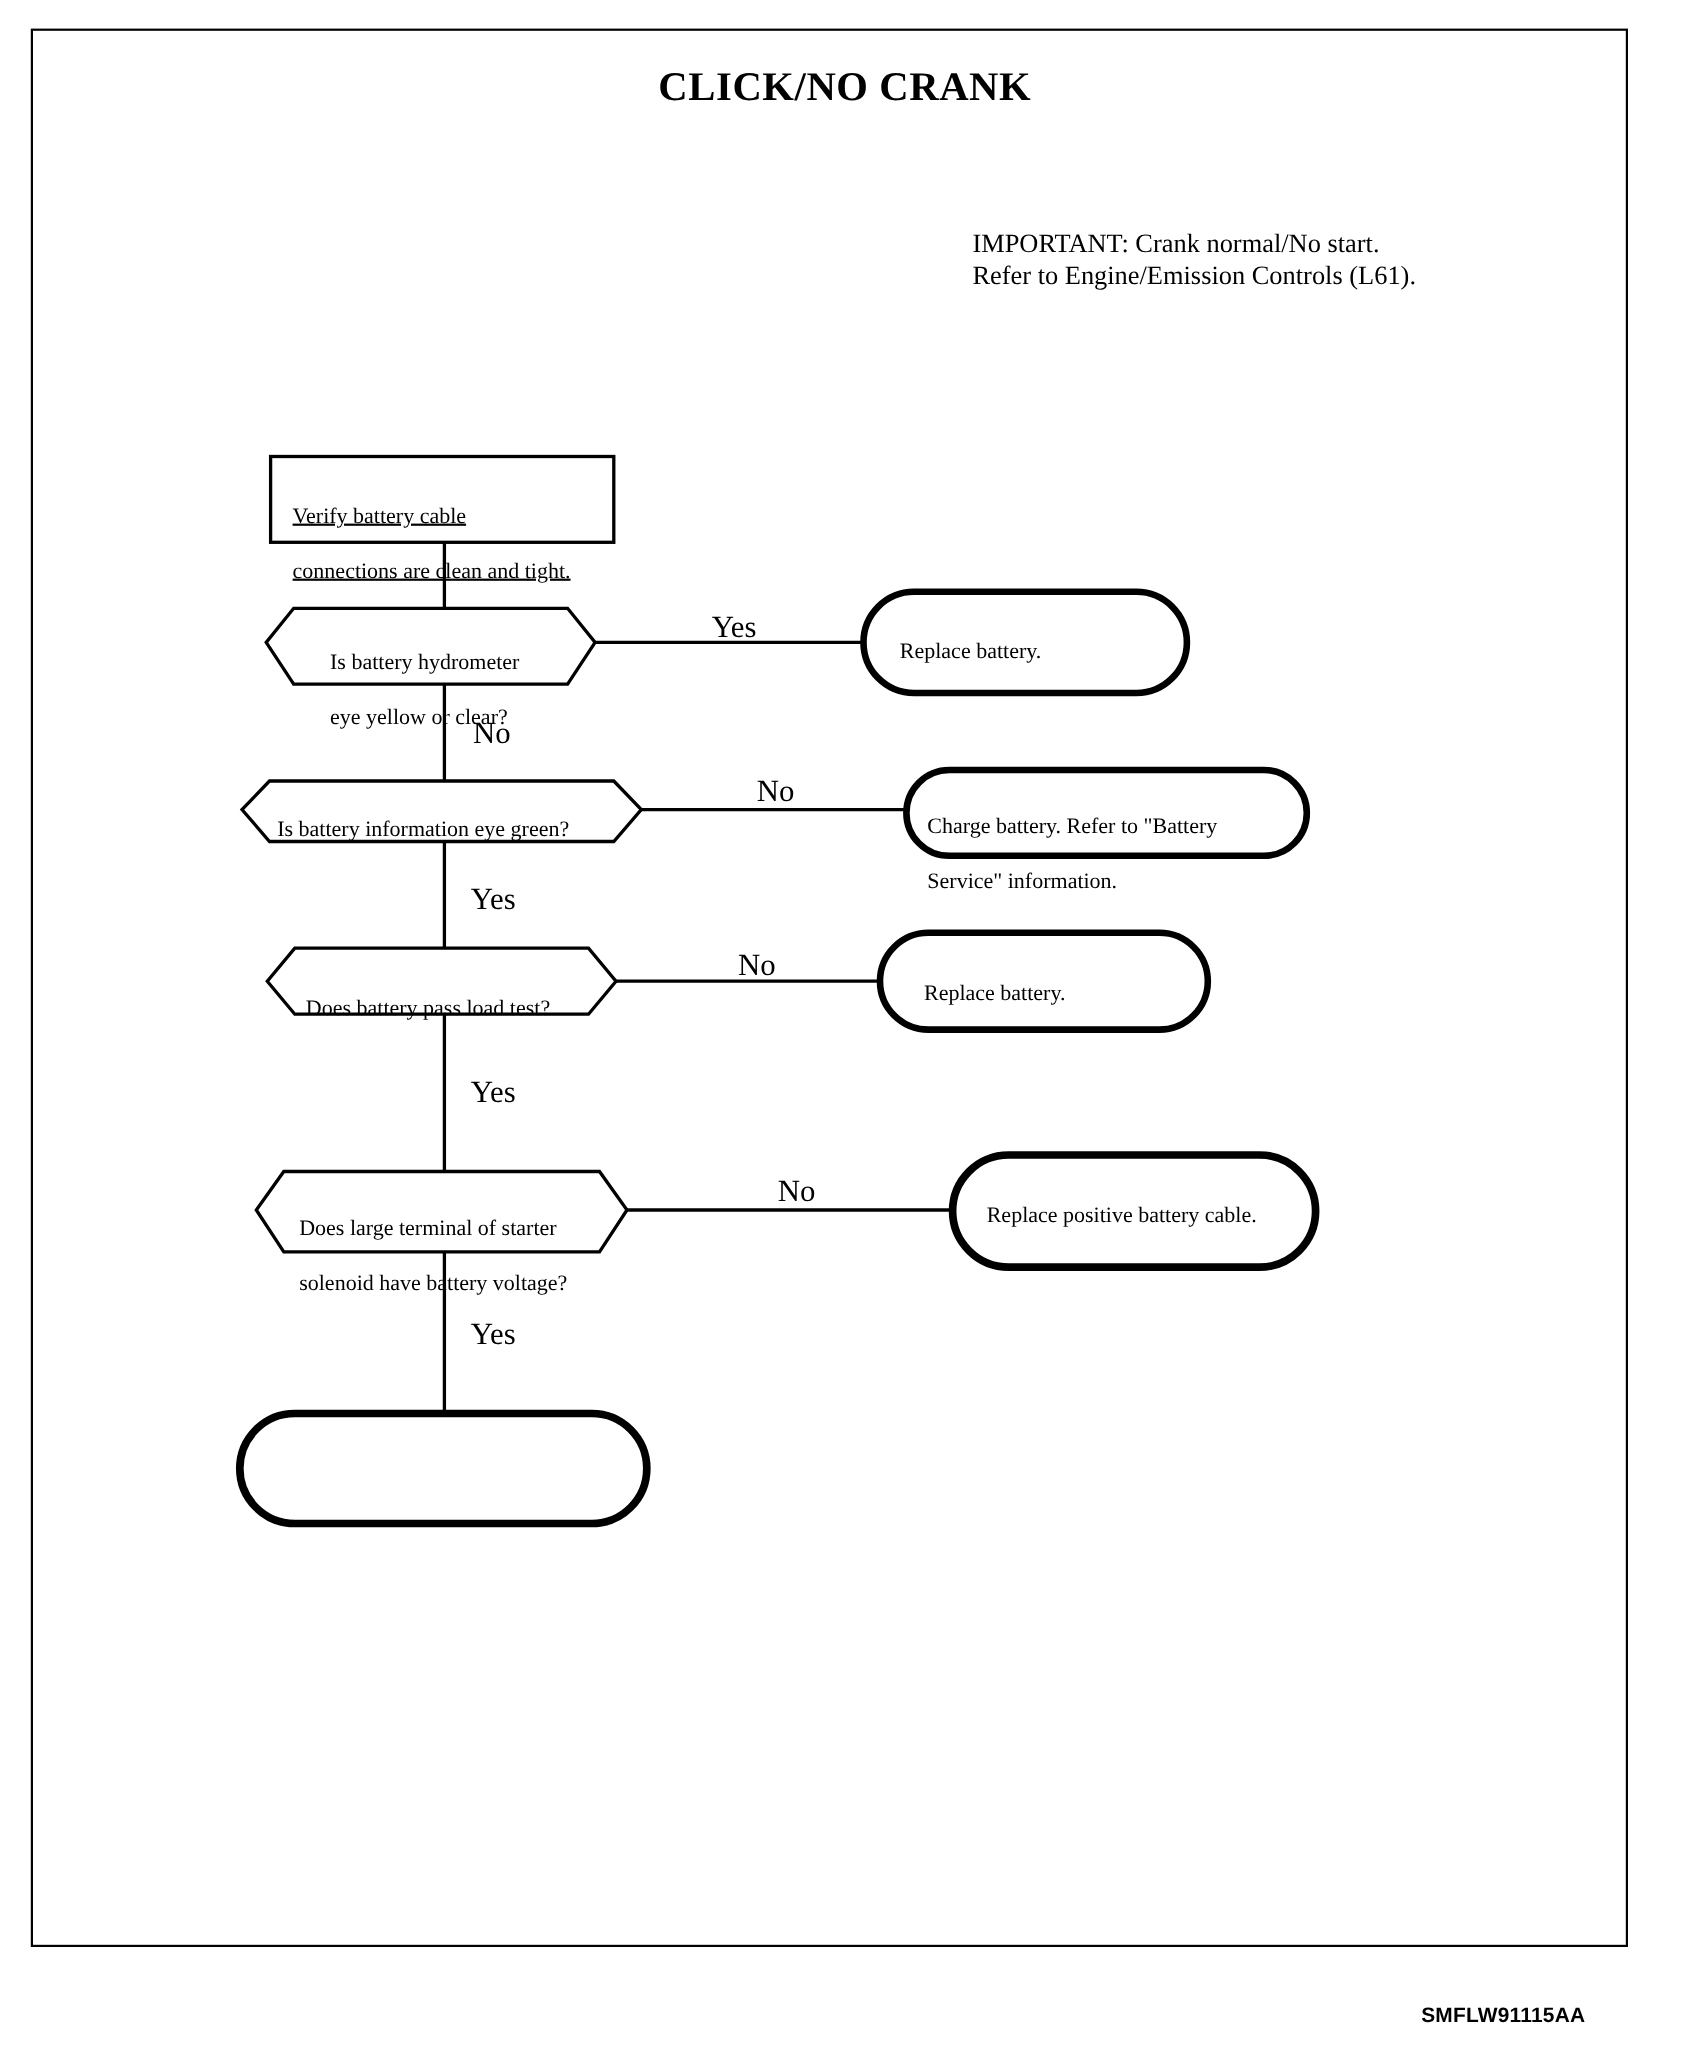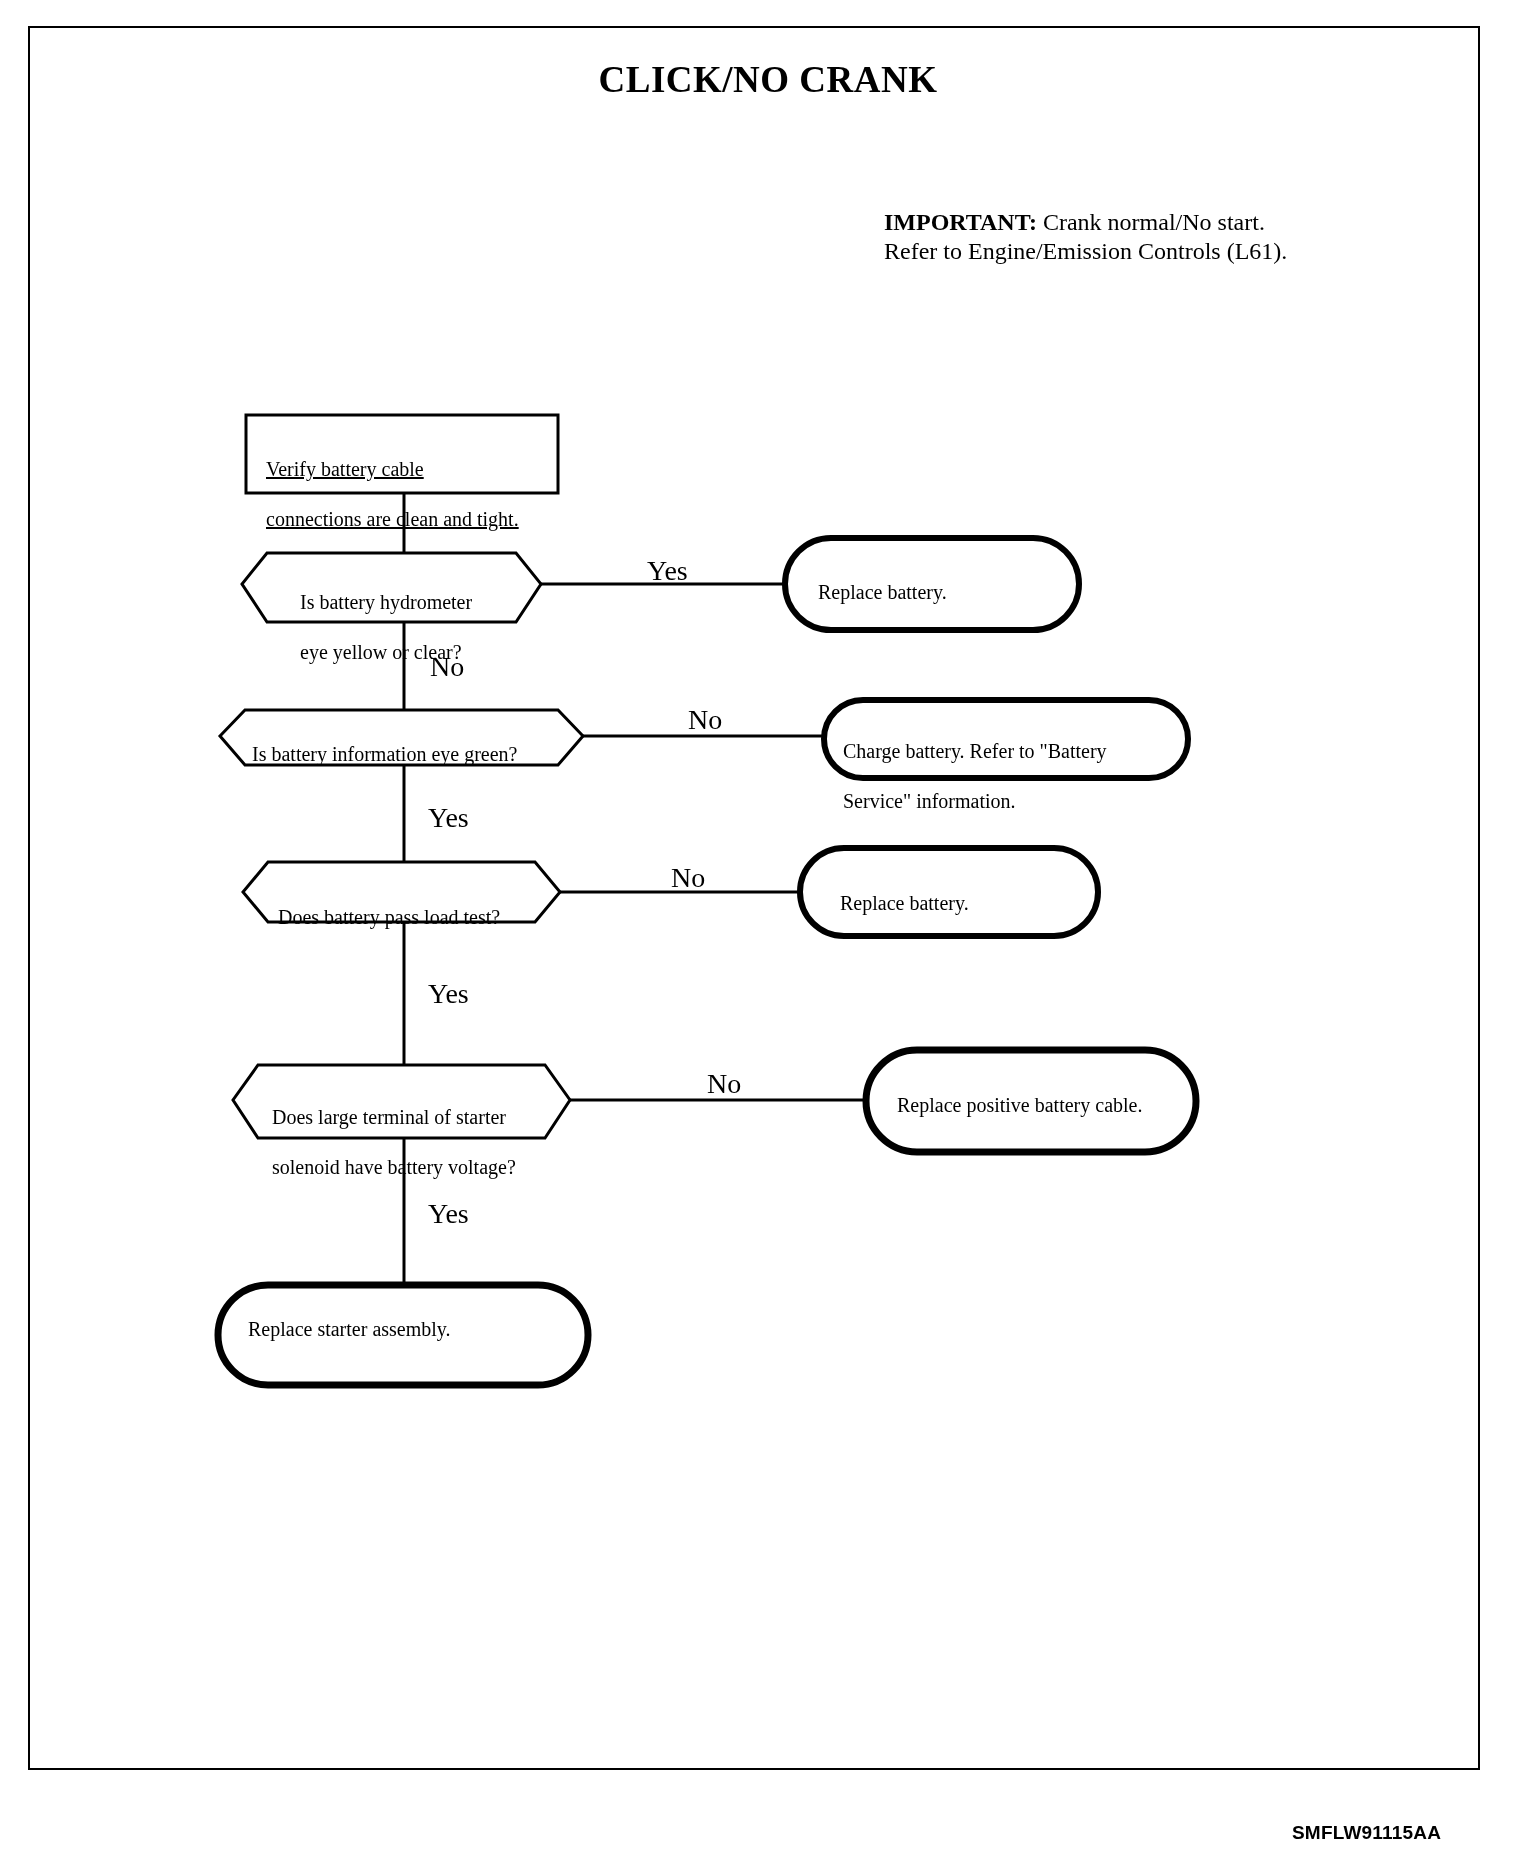--- a/index.html
+++ b/index.html
@@ -45,21 +45,21 @@
   #important-note {
     position: absolute;
     left: 884px;
     top: 208px;
     font-family: "Liberation Serif", serif;
     font-size: 24px;
     line-height: 29px;
     white-space: nowrap;
   }
   #important-note .lead {
-    font-weight: 700;
+    font-weight: 400;
     margin-top: 21px;
   }
 
   
   #flow {
     position: absolute;
     left: 0;
     top: 0;
     width: 1536px;
     height: 1866px;
@@ -188,23 +188,20 @@
 
   <div class="node-text" style="left:272px; top:1080px; width:290px;">
     <div>Does large terminal of starter</div>
     <div>solenoid have battery voltage?</div>
   </div>
 
   <div class="node-text" style="left:897px; top:1068px; width:290px;">
     <div>Replace positive battery cable.</div>
   </div>
 
-  <div class="node-text" style="left:248px; top:1292px; width:320px;">
-    <div>Replace starter assembly.</div>
-  </div>
 
   <div class="edge-label" style="left:647px; top:555px;">Yes</div>
   <div class="edge-label" style="left:430px; top:651px;">No</div>
   <div class="edge-label" style="left:688px; top:704px;">No</div>
   <div class="edge-label" style="left:428px; top:802px;">Yes</div>
   <div class="edge-label" style="left:671px; top:862px;">No</div>
   <div class="edge-label" style="left:428px; top:978px;">Yes</div>
   <div class="edge-label" style="left:707px; top:1068px;">No</div>
   <div class="edge-label" style="left:428px; top:1198px;">Yes</div>
 </div>

